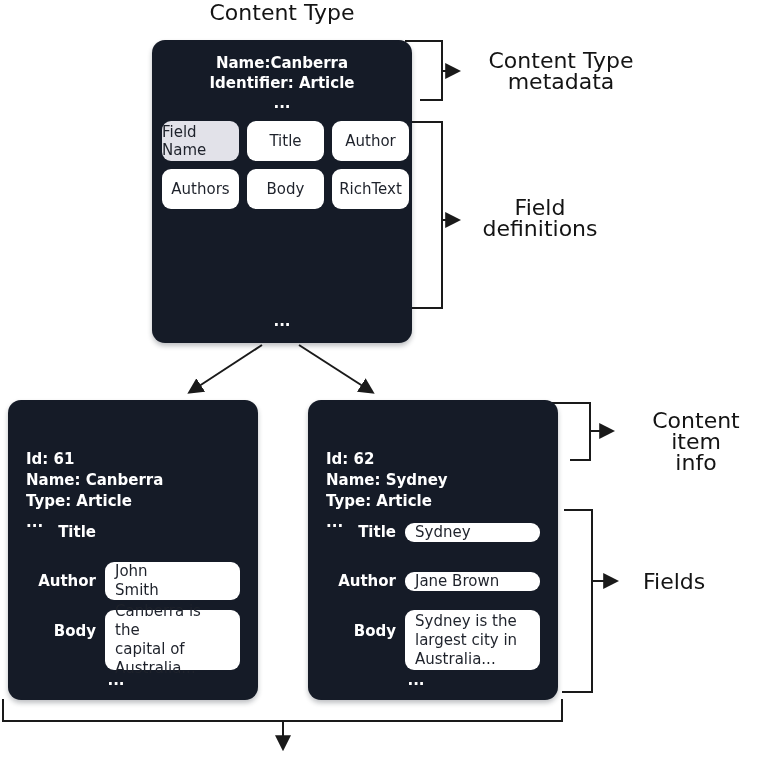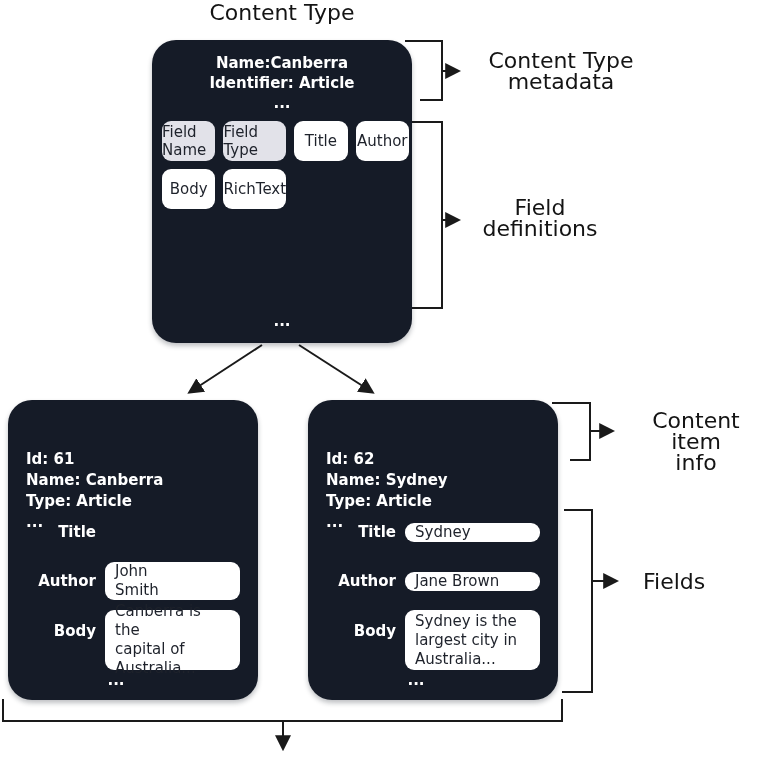--- a/index.html
+++ b/index.html
@@ -26,38 +26,38 @@
   #lbl-meta     { left: 481px; top: 50px;  width: 160px; }
   #lbl-fdef     { left: 470px; top: 197px; width: 140px; }
   #lbl-iteminfo { left: 626px; top: 410px; width: 140px; }
   #lbl-fields   { left: 643px; top: 571px; text-align: left; }
   #lbl-citems   { left: 180px; top: 757px; width: 200px; }
 
   
   .darkbox {
     position: absolute;
     background: #151B27;
-    border-radius: 24px;
+    border-radius: 13px;
     box-shadow: 0 3px 5px rgba(21,27,39,0.28);
   }
   #ctbox { left: 152px; top: 40px; width: 260px; height: 303px; }
   .itembox { width: 250px; height: 300px; top: 400px; }
   #item1 { left: 8px; }
   #item2 { left: 308px; }
 
   
   .ct-meta {
     position: absolute; top: 13px; left: 0; right: 0;
     text-align: center; color: #ffffff;
     font-weight: 700; font-size: 15px; line-height: 20px;
     white-space: pre-line;
   }
   .ct-grid {
     position: absolute; top: 81px; left: 10px; right: 3px;
-    display: grid; grid-template-columns: 1fr 1fr 1fr 1fr;
+    display: grid; grid-template-columns: 1fr 1fr 1fr;
     column-gap: 20px; row-gap: 10px; gap: 8px;
   }
   .cell {
     height: 40px; background: #ffffff; border-radius: 9px;
     display: flex; align-items: center; justify-content: center;
     font-size: 15px; color: #1E222B;
   }
   .cell.hdr { background: #E2E2E9; }
   .ct-more {
     position: absolute; top: 272px; left: 0; right: 0;
@@ -128,23 +128,23 @@
   <div class="lbl" id="lbl-iteminfo">Content item
 info</div>
   <div class="lbl" id="lbl-fields">Fields</div>
 
   <div class="darkbox" id="ctbox">
     <div class="ct-meta">Name:Canberra
 Identifier: Article
 ...</div>
     <div class="ct-grid">
       <div class="cell hdr">Field Name</div>
-      <div class="cell hdr">Field Type</div>
       <div class="cell">Title</div>
       <div class="cell">Author</div>
+      <div class="cell">Authors</div>
       <div class="cell">Body</div>
       <div class="cell">RichText</div>
     </div>
     <div class="ct-more">...</div>
   </div>
 
   <div class="darkbox itembox" id="item1">
     <div class="item-meta">Id: 61
 Name: Canberra
 Type: Article

